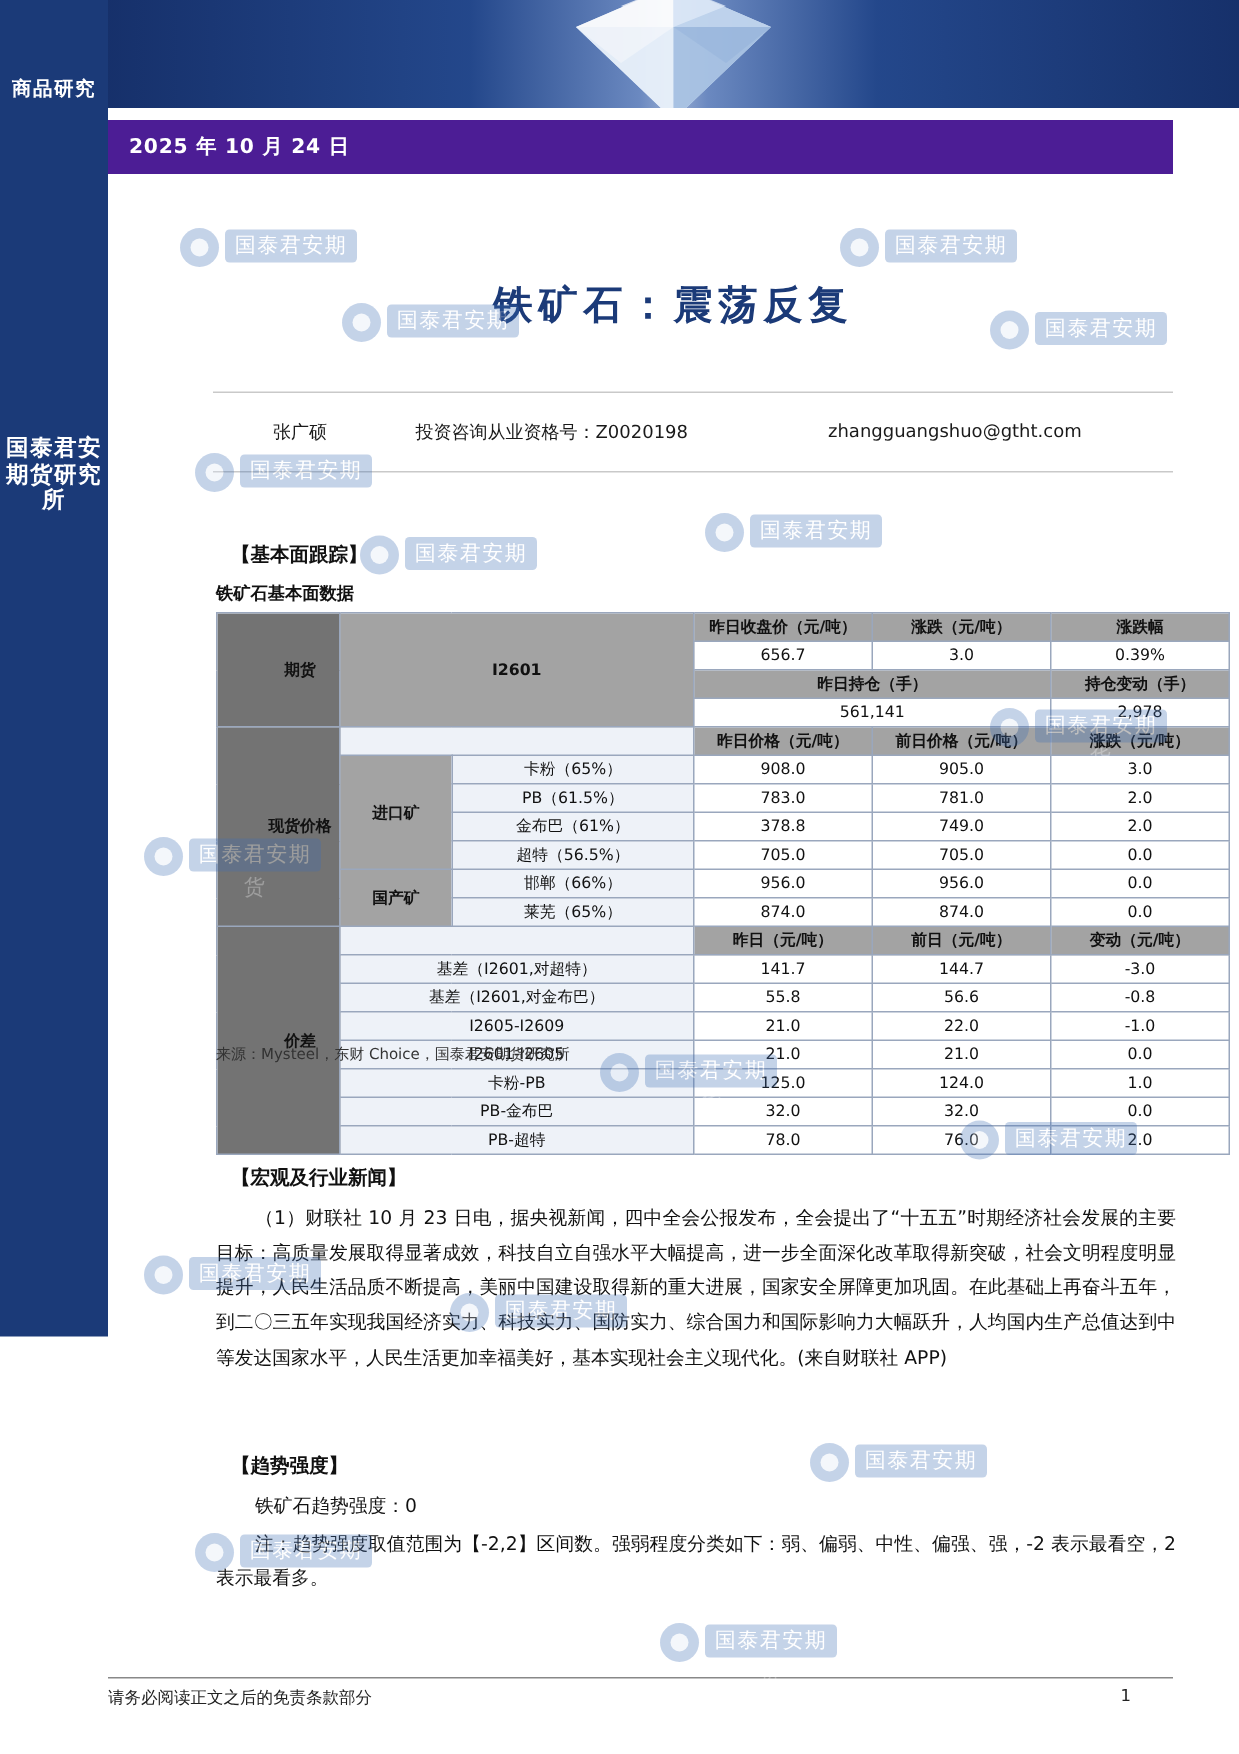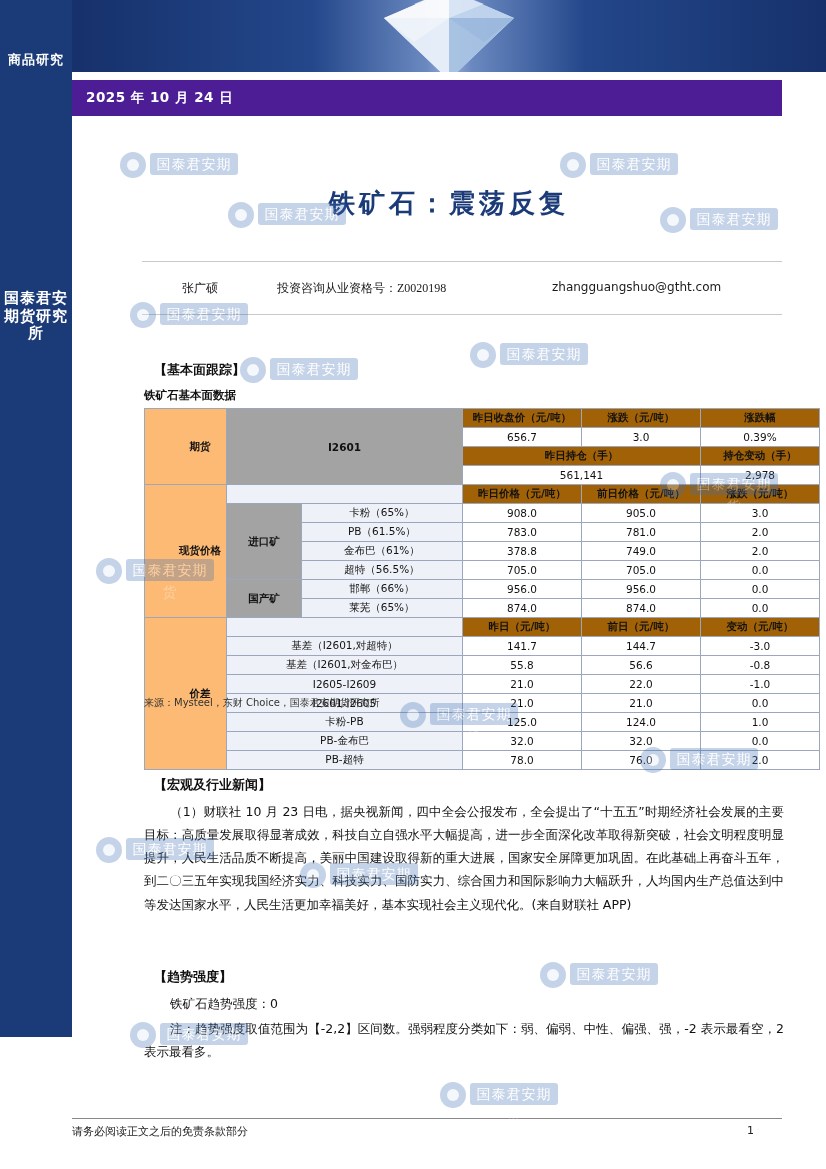--- a/index.html
+++ b/index.html
@@ -7,21 +7,21 @@
     width:826px;height:1169px;
     background:#ffffff;
     font-family:"DejaVu Sans","Liberation Sans",sans-serif;
     position:relative;
     overflow:hidden;
   }
   .page{position:absolute;left:0;top:0;width:826px;height:1169px;}
 
   
   .left-band{
-    position:absolute;left:0;top:0;width:72px;height:1037px;
+    position:absolute;left:0;top:0;width:72px;height:891px;
     background:#1b3a78;
   }
   .left-band .band-txt{
     position:absolute;left:0;width:72px;text-align:center;
     color:#ffffff;font-weight:bold;line-height:1.18;
     letter-spacing:1px;
   }
   .band-top{top:52px;font-size:13px;}
   .band-mid{top:290px;font-size:15px;}
 
@@ -63,21 +63,21 @@
     position:absolute;left:70px;width:640px;height:1px;background:#c9c9c9;
   }
   .rule-a{top:145px;}
   .rule-b{top:198px;}
 
   .authorline{
     position:absolute;left:70px;top:160px;width:660px;height:28px;
     font-size:12px;color:#1a1a1a;
   }
   .authorline .a-name{position:absolute;left:40px;top:4px;text-align:right;}
-  .authorline .a-qual{position:absolute;left:135px;top:4px;font-family:Liberation Serif, serif;}
+  .authorline .a-qual{position:absolute;left:135px;top:4px;}
   .authorline .a-mail{position:absolute;left:410px;top:4px;}
 
   .sec-head{
     position:absolute;left:82px;font-size:13px;font-weight:bold;color:#111;
   }
   .sec-fund{top:245px;}
   .sub-head{
     position:absolute;left:72px;top:272px;font-size:11.5px;font-weight:bold;color:#111;
   }
 
@@ -88,22 +88,22 @@
     font-size:10.5px;color:#111;
     background:#ffffff;
   }
   table.ft td{
     border:1px solid #9aa7bd;
     height:16px;
     padding:1px 3px;
     text-align:center;
     white-space:nowrap;
   }
-  table.ft td.hdr{background:#a16207;font-weight:bold;}
-  table.ft td.side{background:#fdba74;font-weight:bold;width:46px;padding-left:32px;}
+  table.ft td.hdr{background:#a3a3a3;font-weight:bold;}
+  table.ft td.side{background:#737373;font-weight:bold;width:46px;padding-left:32px;}
   table.ft td.grp{background:#a3a3a3;font-weight:bold;}
   table.ft td.lbl{background:#eef2f8;}
   table.ft td.val{background:#ffffff;width:112px;}
   table.ft td.blank{background:#eef2f8;}
 
   .source{
     position:absolute;left:72px;top:580px;font-size:10px;color:#333;
   }
 
   

